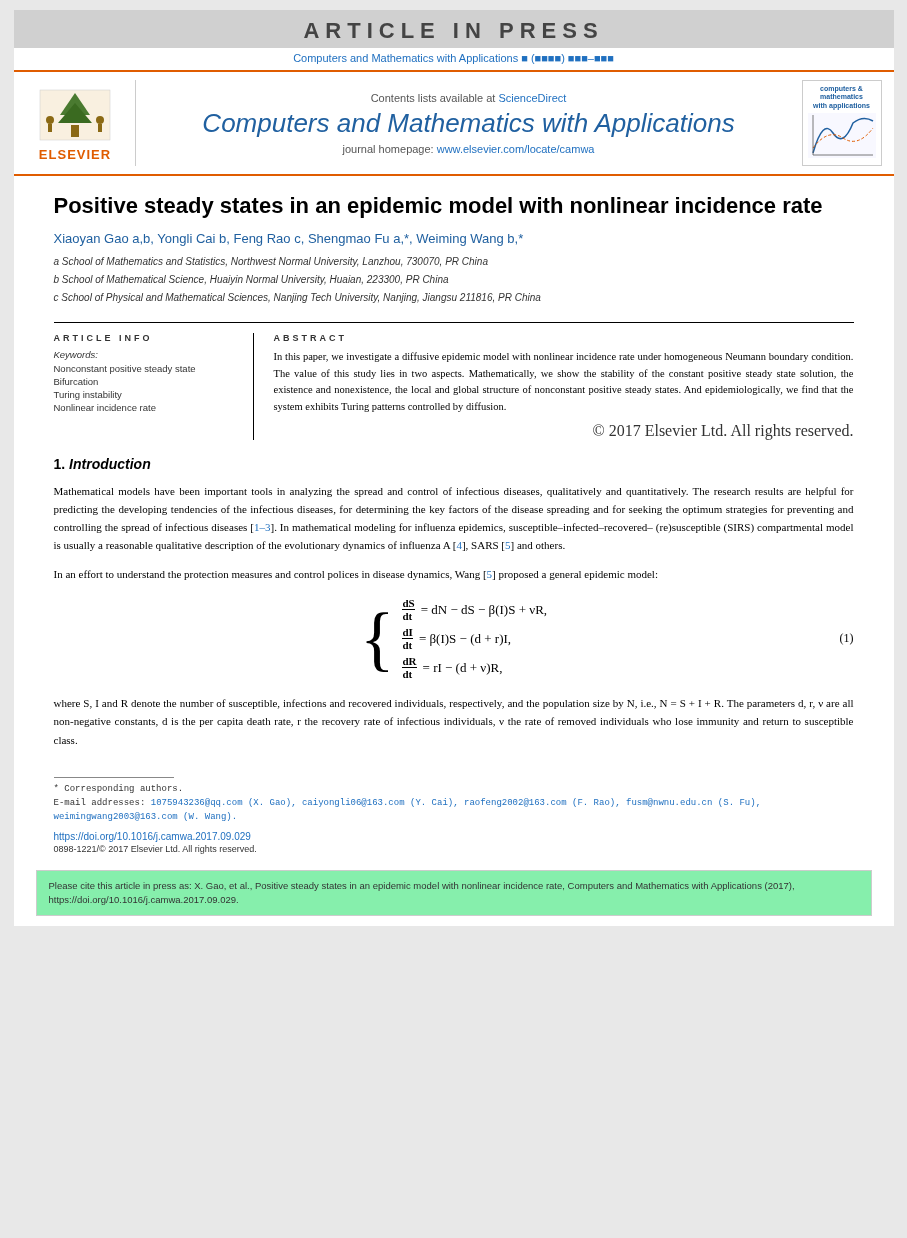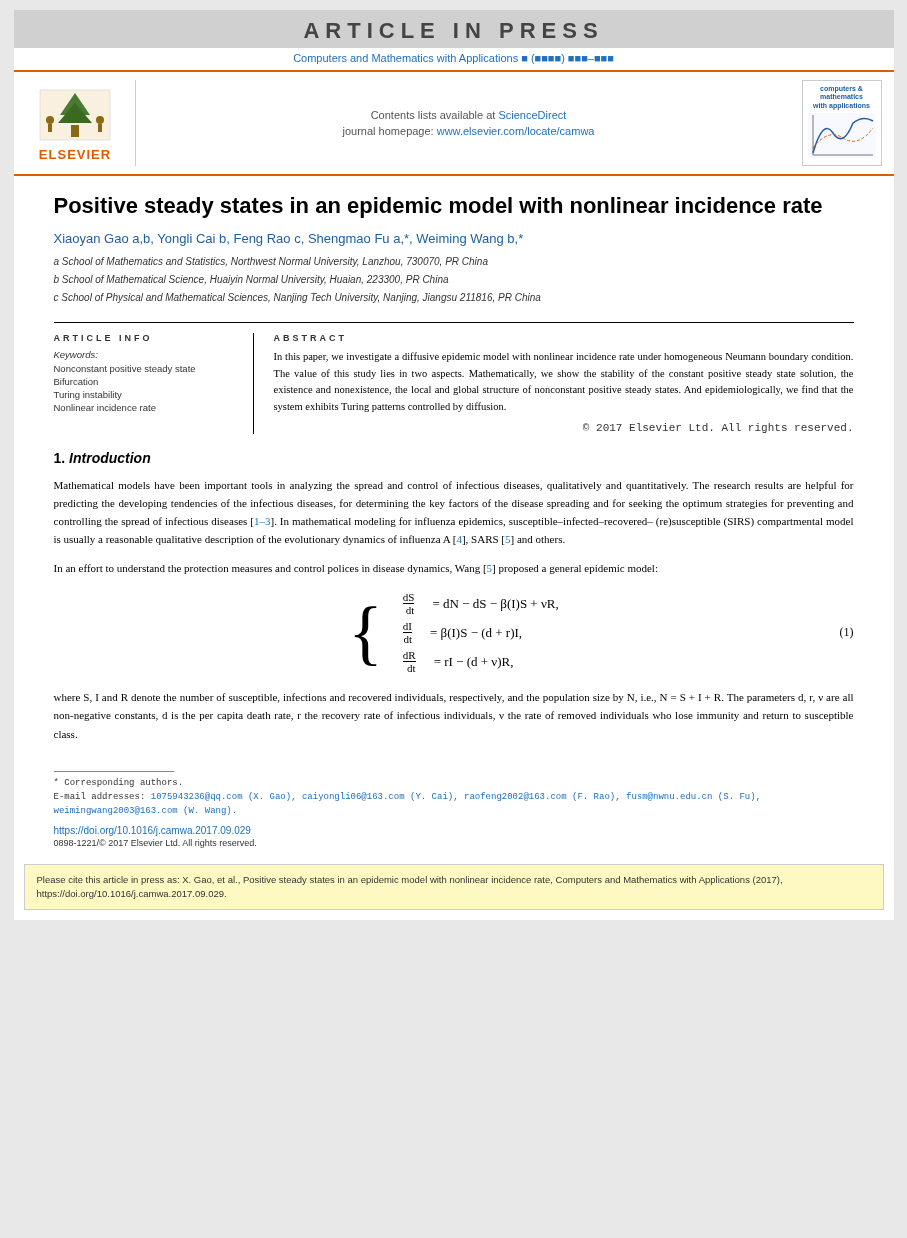--- a/index.html
+++ b/index.html
@@ -187,24 +187,24 @@
     .keyword-item { margin-bottom: 2px; }
     .abstract-text {
       font-size: 10.5px;
       line-height: 1.6;
       color: #000;
       font-family: 'Times New Roman', Times, serif;
       text-align: justify;
       margin-bottom: 6px;
     }
     .copyright-line {
-      font-size: 11px;
+      font-size: 16px;
       text-align: right;
       color: #333;
-      font-family: Liberation Mono, monospace;
+      font-family: Liberation Serif, serif;
     }
     
     .section-header {
       font-size: 14px;
       font-weight: bold;
       font-family: Arial, sans-serif;
       color: #000;
       margin-bottom: 10px;
     }
     .section-number { }
@@ -250,23 +250,24 @@
     }
     .eq-line {
       display: flex;
       align-items: center;
       gap: 4px;
       line-height: 1.8;
     }
     .frac {
       display: inline-flex;
       flex-direction: column;
-      align-items: flex-end;
+      align-items: flex-start;
       vertical-align: middle;
-      margin: 0 14px;
+      margin: 0 2px;
+      font-weight: bold;
     }
     .frac-num, .frac-den {
       font-size: 11px;
       line-height: 1.1;
     }
     .frac-line {
       width: 100%;
       border-top: 1px solid #000;
     }
     
@@ -292,23 +293,23 @@
     }
     .doi-line a { color: #2070c0; text-decoration: none; }
     .issn-line {
       font-size: 9px;
       color: #333;
       font-family: Arial, sans-serif;
       padding: 0 40px 10px;
     }
     
     .citation-bar {
-      background: #fef9c3;
+      background: #86efac;
       border: 1px solid #ccc;
-      margin: 6px 10px 0;
+      margin: 6px 22px 0;
       padding: 8px 12px;
       font-size: 9.5px;
       font-family: Arial, sans-serif;
       color: #333;
       line-height: 1.5;
     }
     .italic { font-style: italic; }
   </style>
 </head>
 <body>
@@ -341,20 +342,21 @@
         <rect x="63" y="39" width="4" height="8" fill="#8B6914"></rect>
       </svg>
       <div class="elsevier-text">ELSEVIER</div>
     </div>
 
     <div class="journal-info">
       <div class="contents-line">
         <span>Contents lists available at </span>
         <a href="#">ScienceDirect</a>
       </div>
+      <div class="journal-title">Computers and Mathematics with Applications</div>
       <div class="journal-homepage">
         <span>journal homepage: </span>
         <a href="#">www.elsevier.com/locate/camwa</a>
       </div>
     </div>
 
     <div class="journal-thumbnail">
       <div class="thumb-title">computers &amp;<br>mathematics<br>with applications</div>
       <svg class="thumb-graph" viewBox="0 0 68 45">
         <rect width="68" height="45" fill="#f8f8ff"></rect>

